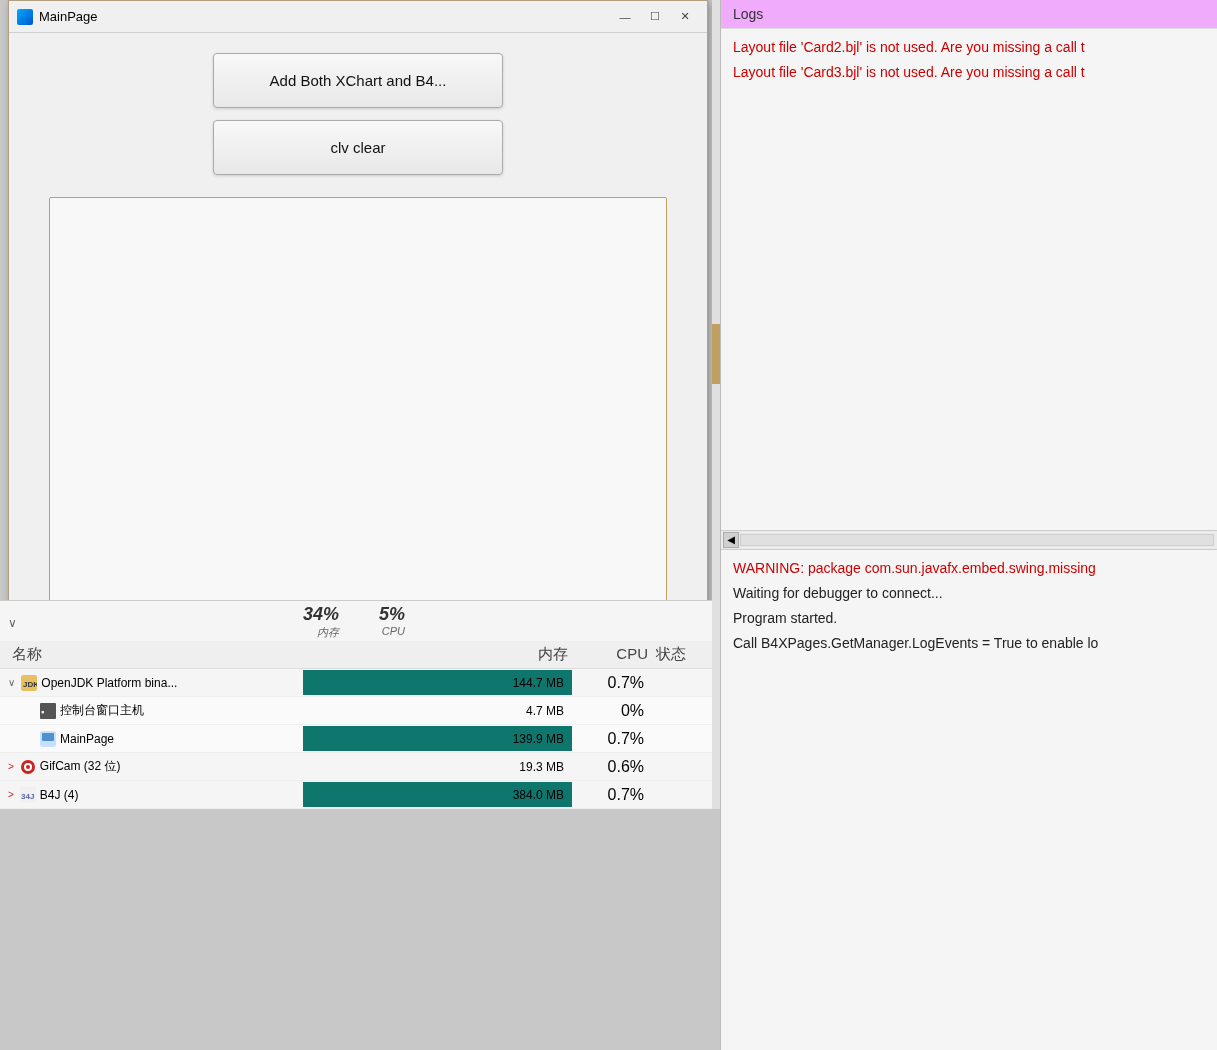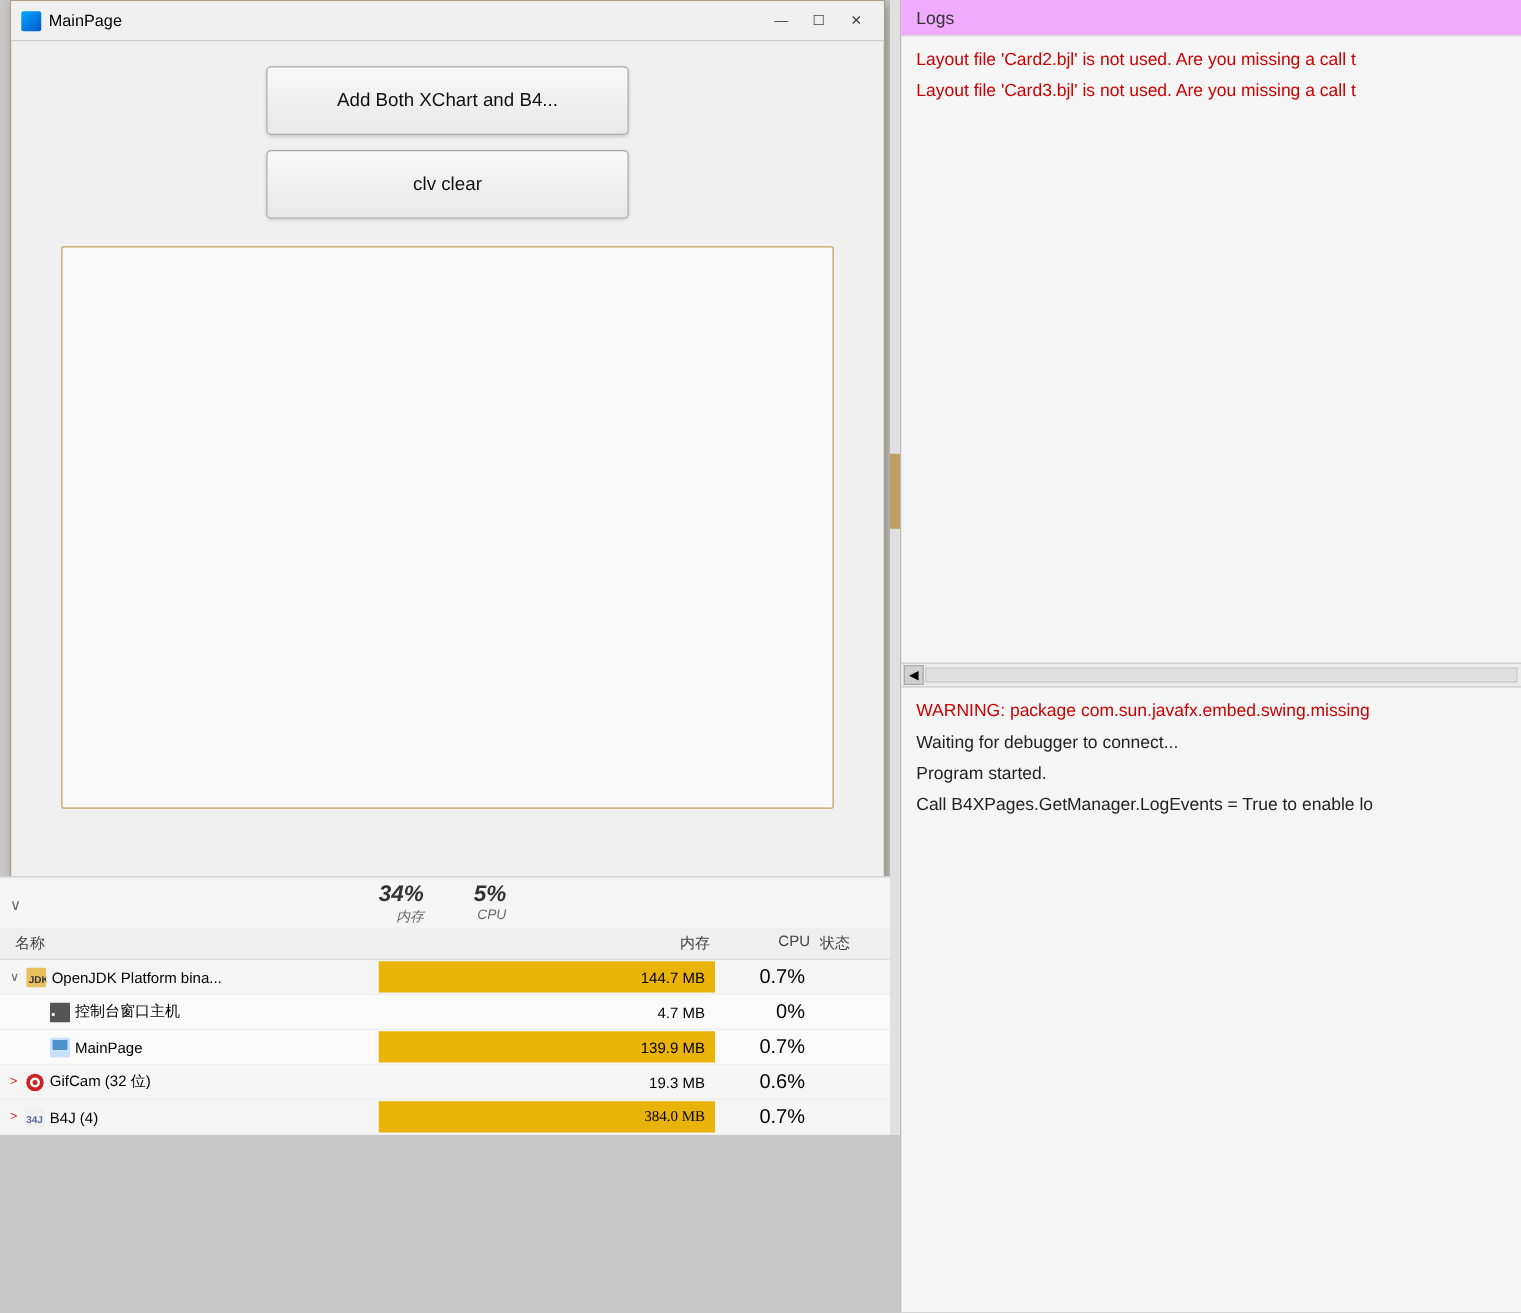--- a/index.html
+++ b/index.html
@@ -9,21 +9,21 @@
       background: #c8c8c8;
       font-family: 'Segoe UI', Arial, sans-serif;
       font-size: 13px;
       overflow: hidden;
       display: flex;
     }
 
     
     .left-panel {
       width: 720px;
-      height: 908px;
+      height: 809px;
       display: flex;
       flex-direction: column;
       position: relative;
       background: #c8c8c8;
       border-radius: 22px;
     }
 
     
     .main-window {
       position: absolute;
@@ -144,37 +144,37 @@
 
     .task-col-headers {
       display: grid;
       grid-template-columns: 295px 1fr 80px 60px;
       padding: 2px 8px;
       border-bottom: 1px solid #ddd;
       background: #efefef;
     }
 
     .col-header {
-      font-size: 12px;
+      font-size: 15px;
       color: #444;
       padding: 2px 4px;
     }
 
     .col-header.right { text-align: right; }
 
     .task-row {
       display: grid;
       grid-template-columns: 295px 1fr 80px 60px;
       align-items: center;
       padding: 1px 8px;
       min-height: 28px;
       border-bottom: 1px solid #eee;
     }
 
-    .task-row.highlighted .mem-cell { background: #eab308; }
+    .task-row.highlighted .mem-cell { background: #0f766e; }
     .task-row.sub { background: #fafafa; }
 
     .task-name-cell {
       display: flex;
       align-items: center;
       gap: 4px;
       font-size: 12px;
     }
 
     .task-name-cell.indent {
@@ -203,21 +203,20 @@
       align-items: center;
       justify-content: flex-end;
     }
 
     .mem-cell.highlighted {
       background: #7dd4f0;
     }
 
     .mem-cell.large {
       background: #5ac8e8;
-      font-family: Liberation Serif, serif;
     }
 
     .cpu-cell {
       font-size: 16px;
       text-align: right;
       padding-right: 8px;
     }
 
     .status-cell {
       font-size: 12px;

